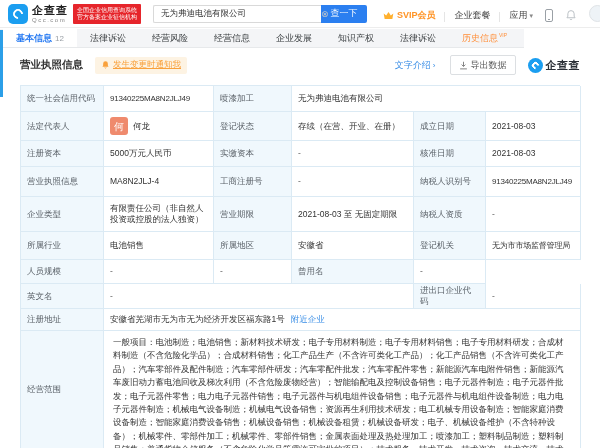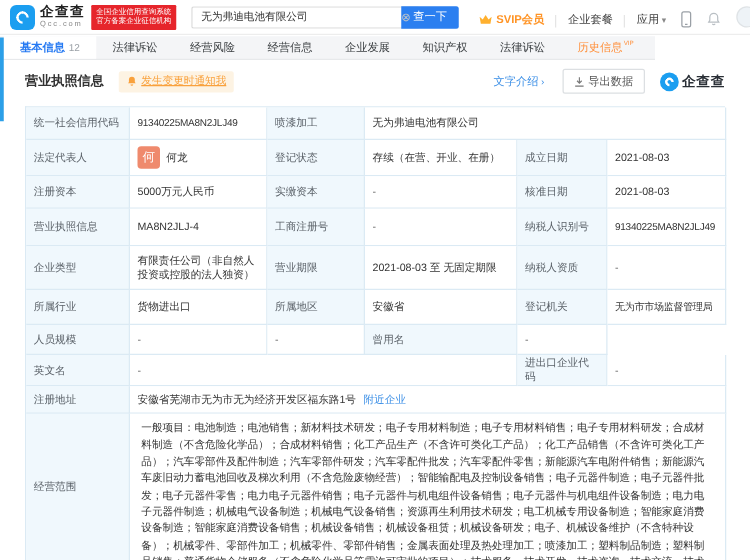--- a/index.html
+++ b/index.html
@@ -224,21 +224,21 @@
       <div class="cell lbl h35">企业类型</div>
       <div class="cell val h35">有限责任公司（非自然人投资或控股的法人独资）</div>
       <div class="cell lbl h35">营业期限</div>
       <div class="cell val h35">2021-08-03 至 无固定期限</div>
       <div class="cell lbl h35">纳税人资质</div>
       <div class="cell val h35 dash">-</div>
     </div>
 
     <div class="trow">
       <div class="cell lbl h28">所属行业</div>
-      <div class="cell val h28">货物进出口</div>
+      <div class="cell val h28">电池销售</div>
       <div class="cell lbl h28">所属地区</div>
       <div class="cell val h28">安徽省</div>
       <div class="cell lbl h28">登记机关</div>
       <div class="cell val h28 code">无为市市场监督管理局</div>
     </div>
 
     <div class="trow">
       <div class="cell lbl h24">人员规模</div>
       <div class="cell val h24 dash">-</div>
       <div class="cell val h24 dash">-</div>

